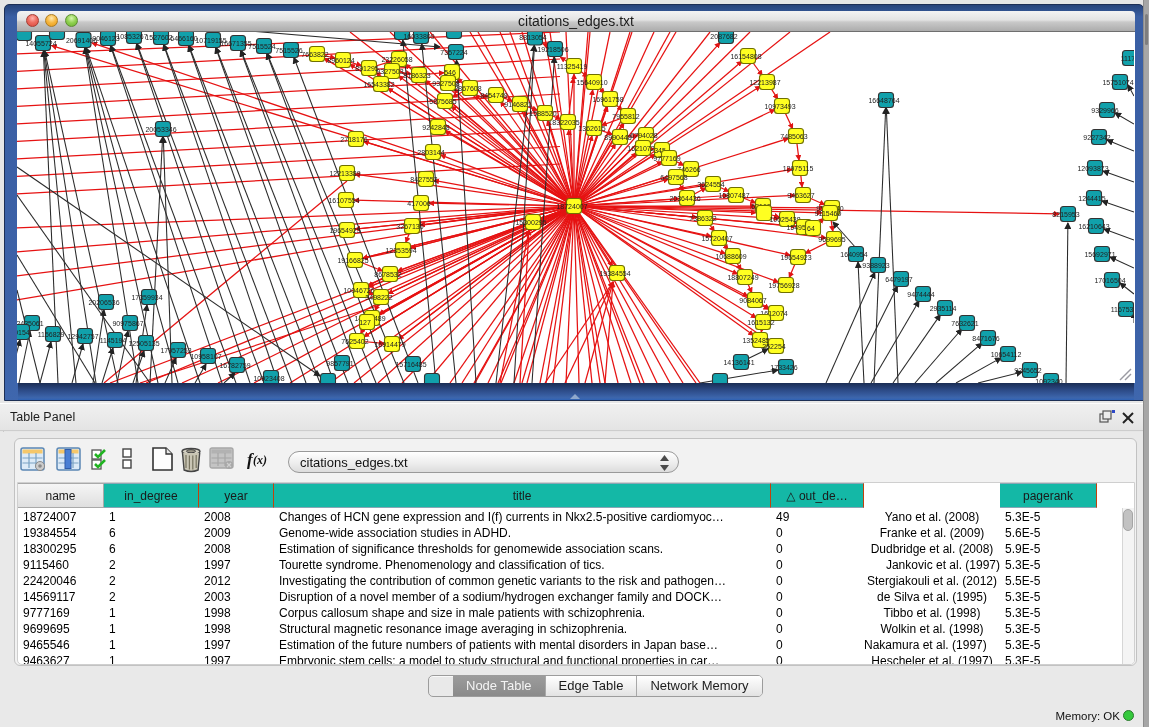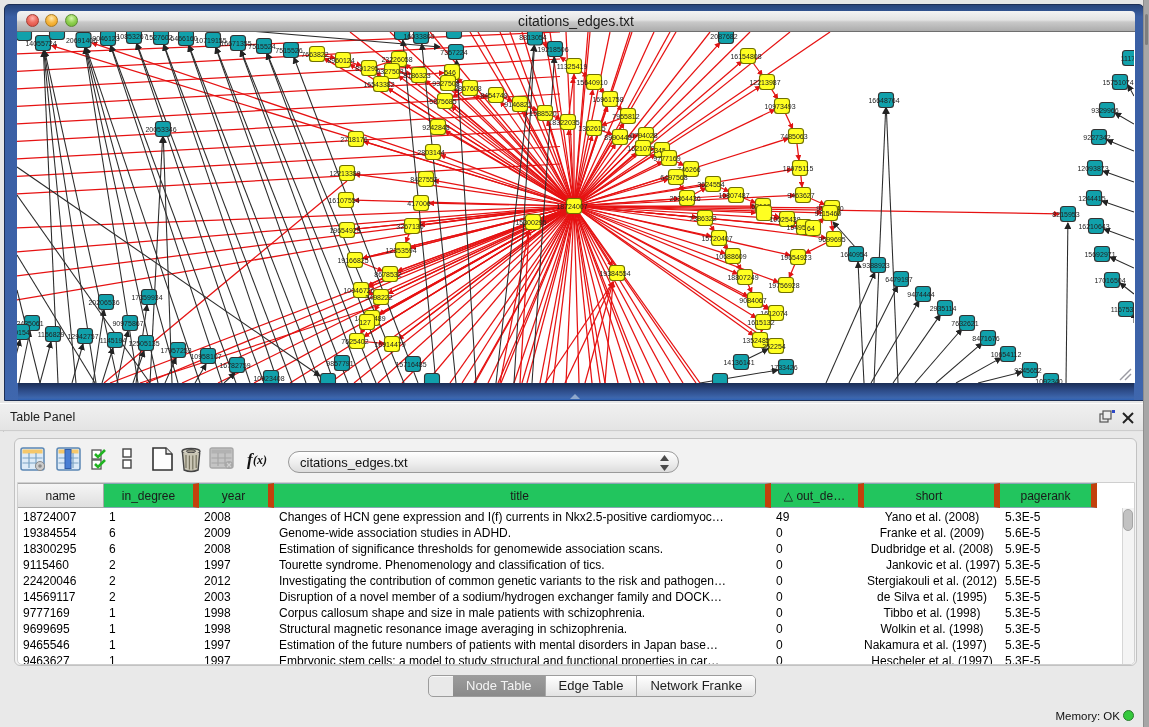--- a/index.html
+++ b/index.html
@@ -29,22 +29,22 @@
 
 #tpheader { position:absolute; left:0; top:403px; width:1143px; height:28px;
   background:linear-gradient(180deg,#f0f0f0,#e4e4e4); border-top:1px solid #fdfdfd;
   border-bottom:1px solid #cdcdcd; }
 #tpheader .t { position:absolute; left:10px; top:6px; font-size:12.5px; color:#1d1d1d; }
 #lower { position:absolute; left:0; top:432px; width:1143px; height:295px; background:#e9e9e9; }
 #panel { position:absolute; left:14px; top:6px; width:1123px; height:228px;
   background:#f2f2f2; border:1px solid #c2c2c2; border-radius:6px; }
 #tablewrap { position:absolute; left:2px; top:43px; width:1118px; height:183px;
   background:#ffffff; border:1px solid #cfcfcf; border-radius:0 0 5px 5px; overflow:hidden; }
-.hcell { position:absolute; top:0; height:25px; background:#22c55e;
-  border-right:6px solid #c2410c; border-bottom:1px solid #89a6b5; border-top:1px solid #89a6b5;
+.hcell { position:absolute; top:0; height:25px; background:#14b8a6;
+  border-right:1px solid #c2410c; border-bottom:1px solid #89a6b5; border-top:1px solid #89a6b5;
   font-size:12px; color:#1a1a1a; text-align:center; line-height:25px; }
 .trow { position:absolute; left:0; width:1104px; height:16px; font-size:12px; color:#000; }
 .trow span { position:absolute; top:1px; white-space:nowrap; }
 
 #combo { position:absolute; left:273px; top:12px; width:391px; height:22px;
   border:1px solid #999; border-radius:11px;
   background:linear-gradient(180deg,#ffffff,#ececec 60%,#dcdcdc);
   font-size:13px; color:#111; line-height:21px; padding-left:11px; }
 
 #segs { position:absolute; left:428px; top:675px; height:22px; display:flex;
@@ -742,21 +742,20 @@
           <path d="M5.5 0 L10 6 H1 z" fill="#4a4a4a"></path>
             <path d="M5.5 16 L10 10 H1 z" fill="#4a4a4a"></path>
         </svg>
       </div>
       <div id="tablewrap">
         <div class="hcell" style="left:0;width:86px;background:linear-gradient(180deg,#f5f5f5,#dfdfdf);border-right:1px solid #a9a9a9;border-top:1px solid #a9a9a9;border-bottom:1px solid #a9a9a9">name</div>
         <div class="hcell" style="left:86px;width:95px">in_degree</div>
         <div class="hcell" style="left:181px;width:75px">year</div>
         <div class="hcell" style="left:256px;width:497px">title</div>
         <div class="hcell" style="left:753px;width:93px">△ out_de…</div>
-        <div class="hcell" style="left:846px;width:136px">short</div>
         <div class="hcell" style="left:982px;width:97px">pagerank</div>
         <div class="trow" style="top:26px">
             <span style="left:5px">18724007</span>
             <span style="left:91px">1</span>
             <span style="left:186px">2008</span>
             <span style="left:261px">Changes of HCN gene expression and I(f) currents in Nkx2.5-positive cardiomyoc…</span>
             <span style="left:758px">49</span>
             <span style="left:846px;width:136px;text-align:center">Yano et al. (2008)</span>
             <span style="left:987px">5.3E-5</span>
           </div>
@@ -842,16 +841,16 @@
             <span style="left:987px">5.3E-5</span>
           </div>
         <div style="position:absolute;left:1104px;top:25px;bottom:0;width:13px;background:#f4f4f4;border-left:1px solid #d6d6d6"></div>
         <div style="position:absolute;left:1105px;top:26px;width:10px;height:22px;background:#c2c2c2;border:1px solid #a5a5a5;border-radius:5px"></div>
       </div>
     </div>
   </div>
   <div id="segs">
       <div>Node Table</div>
       <div>Edge Table</div>
-      <div>Network Franke</div>
+      <div>Network Memory</div>
     </div>
   <div id="mem">Memory: OK</div>
     <div id="memdot"></div>
 </div>
 </body></html>

